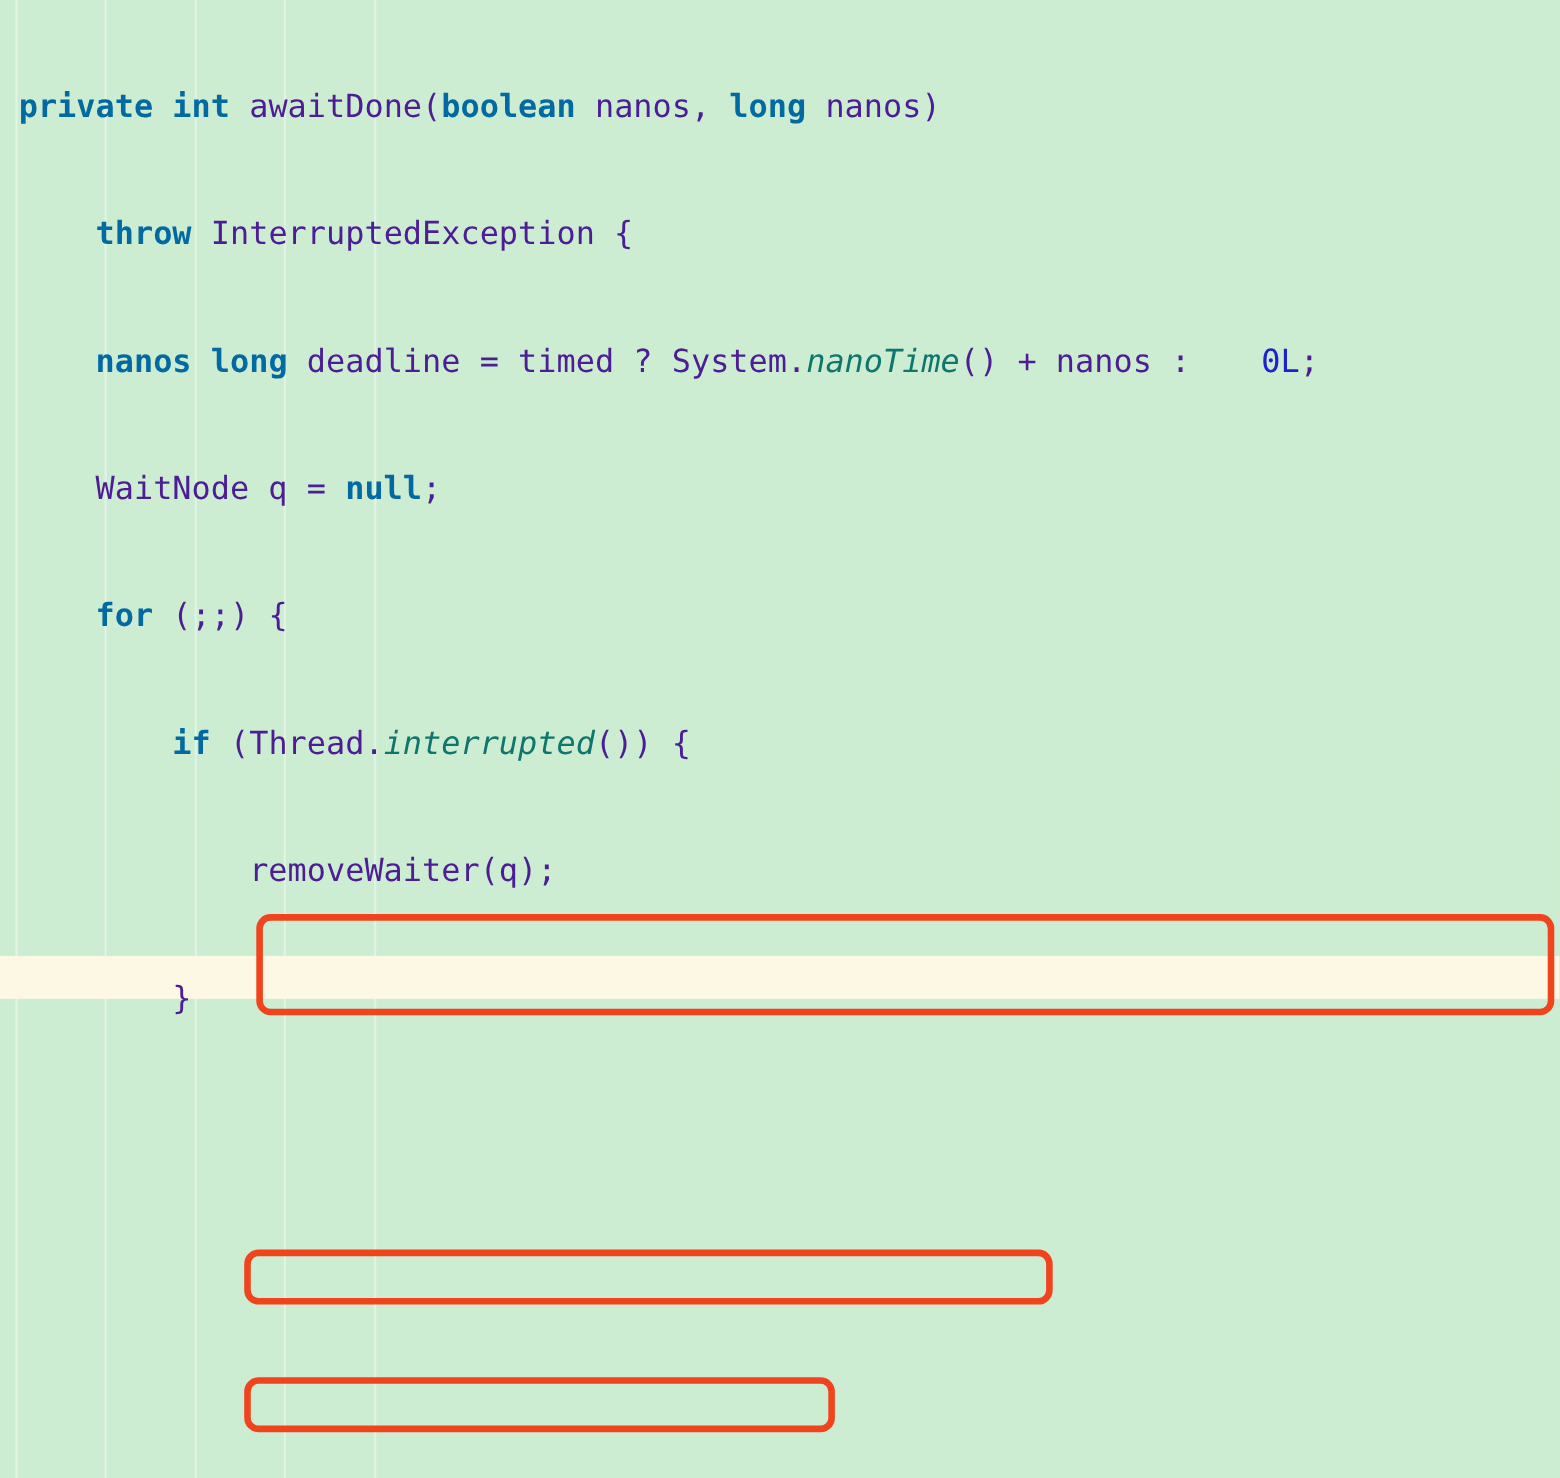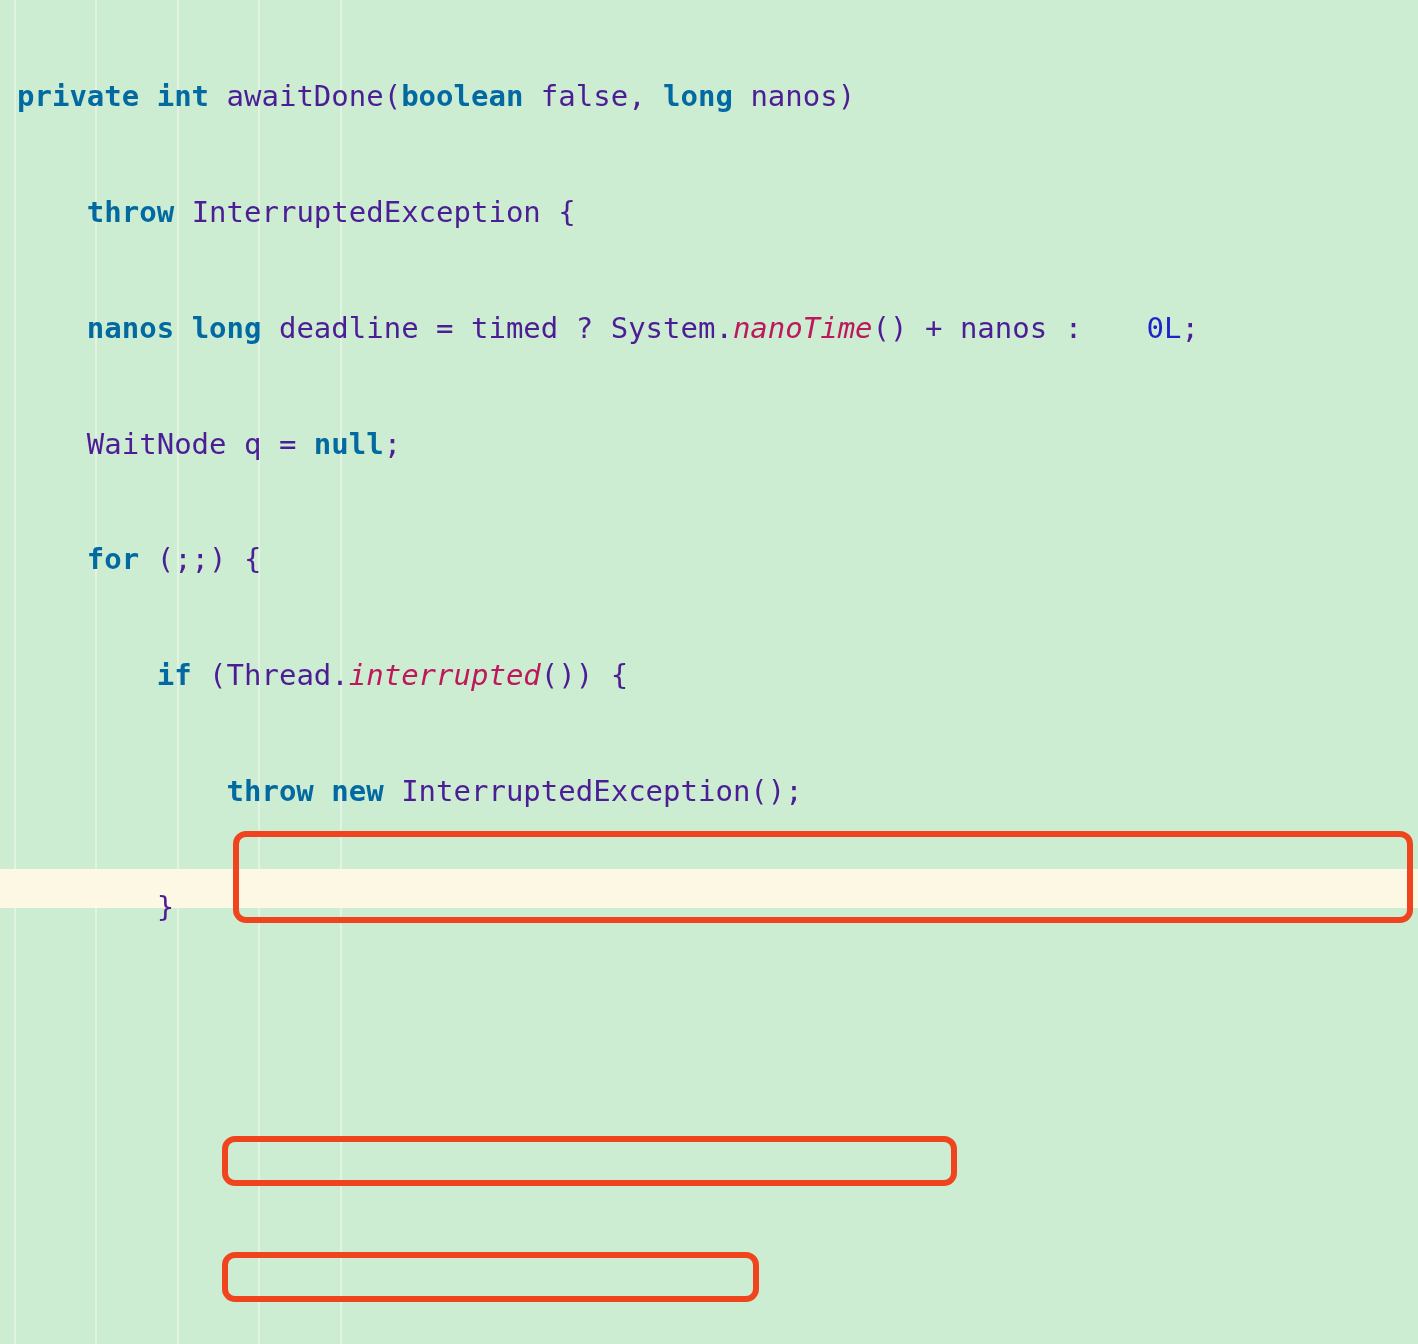--- a/index.html
+++ b/index.html
@@ -40,21 +40,21 @@
     z-index: 3;
   }
   .ln {
     height: 38.6px;
     white-space: pre;
   }
   
   .kw   { color: #0369a1; font-weight: bold; }
   .pln  { color: #4c1d95; }
   .num  { color: #2222cc; margin-left: 47px; }
-  .mth  { color: #be185d; font-style: italic; }
+  .mth  { color: #0f766e; font-style: italic; }
   
   .box {
     position: absolute;
     border: 6px solid #f0441f;
     border-radius: 13px;
     box-sizing: border-box;
     z-index: 2;
     pointer-events: none;
   }
 </style>
@@ -69,27 +69,27 @@
   <div class="guide" style="left:258px;"></div>
   <div class="guide" style="left:340px;"></div>
 
   <div class="line-highlight" style="top:869px; height:39px;"></div>
 
   <div class="box" style="left:233px; top:831px; width:1180px; height:92px;"></div>
   <div class="box" style="left:222px; top:1136px; width:735px; height:50px;"></div>
   <div class="box" style="left:222px; top:1252px; width:537px; height:50px;"></div>
 
   <div class="code">
-    <div class="ln"><span class="kw">private</span> <span class="kw">int</span> <span class="pln">awaitDone(</span><span class="kw">boolean</span> <span class="pln">false, </span><span class="kw">long</span> <span class="pln">nanos)</span></div>
+    <div class="ln"><span class="kw">private</span> <span class="kw">int</span> <span class="pln">awaitDone(</span><span class="kw">boolean</span> <span class="pln">nanos, </span><span class="kw">long</span> <span class="pln">nanos)</span></div>
     <div class="ln"><span class="pln">    </span><span class="kw">throw</span> <span class="pln">InterruptedException {</span></div>
     <div class="ln"><span class="pln">    </span><span class="kw">nanos</span> <span class="kw">long</span> <span class="pln">deadline = timed ? System.</span><span class="mth">nanoTime</span><span class="pln">() + nanos : </span><span class="num">0L</span><span class="pln">;</span></div>
     <div class="ln"><span class="pln">    WaitNode q = </span><span class="kw">null</span><span class="pln">;</span></div>
     <div class="ln"><span class="pln">    </span><span class="kw">for</span> <span class="pln">(;;) {</span></div>
     <div class="ln"><span class="pln">        </span><span class="kw">if</span> <span class="pln">(Thread.</span><span class="mth">interrupted</span><span class="pln">()) {</span></div>
-    <div class="ln"><span class="pln">            </span><span class="kw">throw</span> <span class="kw">new</span> <span class="pln">InterruptedException();</span></div>
+    <div class="ln"><span class="pln">            removeWaiter(q);</span></div>
     <div class="ln"><span class="pln">        }</span></div>
     <div class="ln"><span class="pln"> </span></div>
     
     
     
     
     
     
     
     

